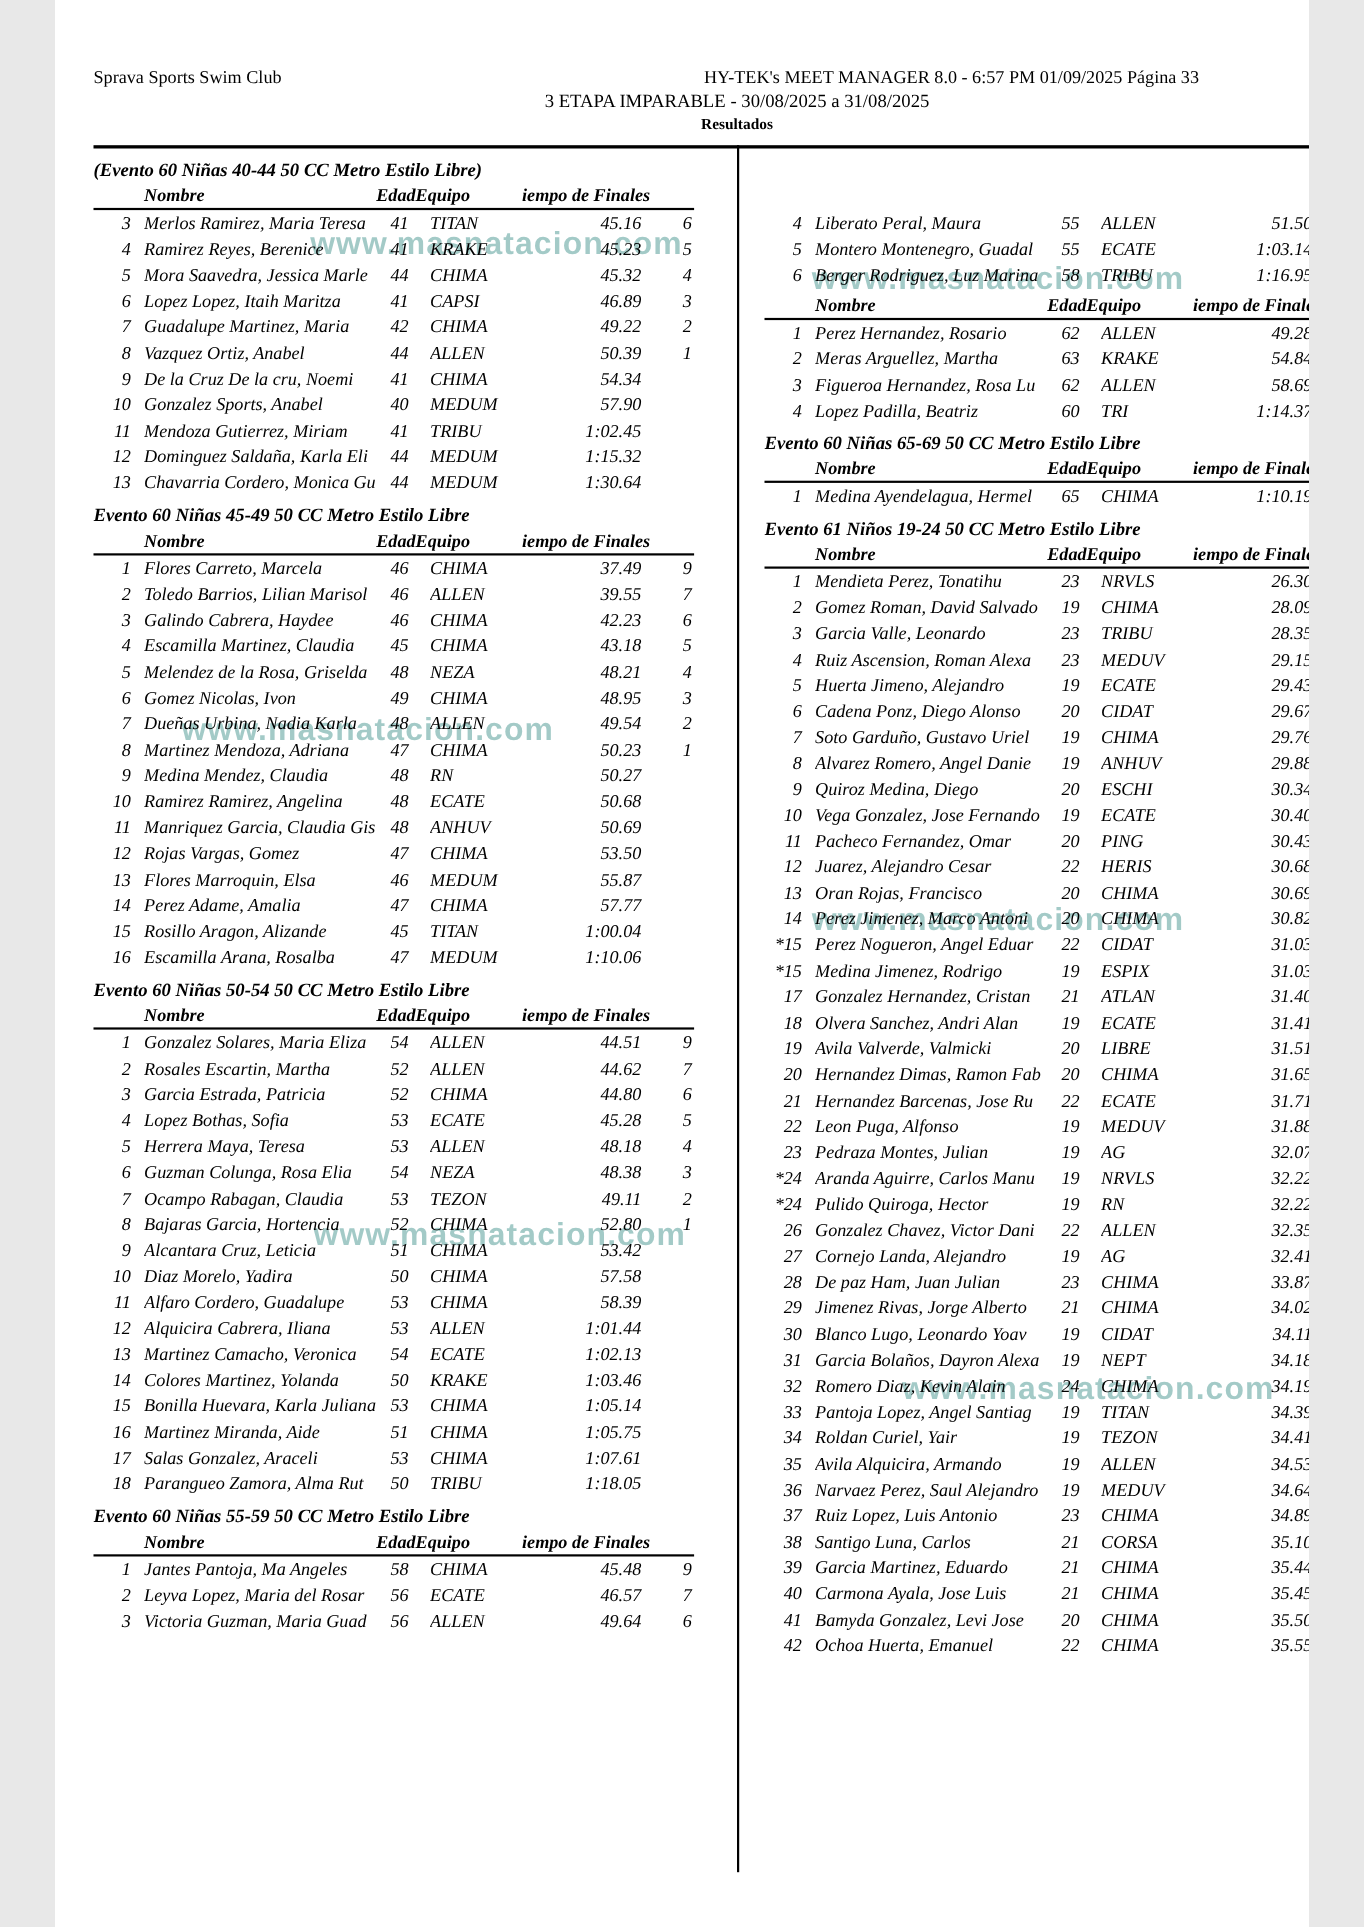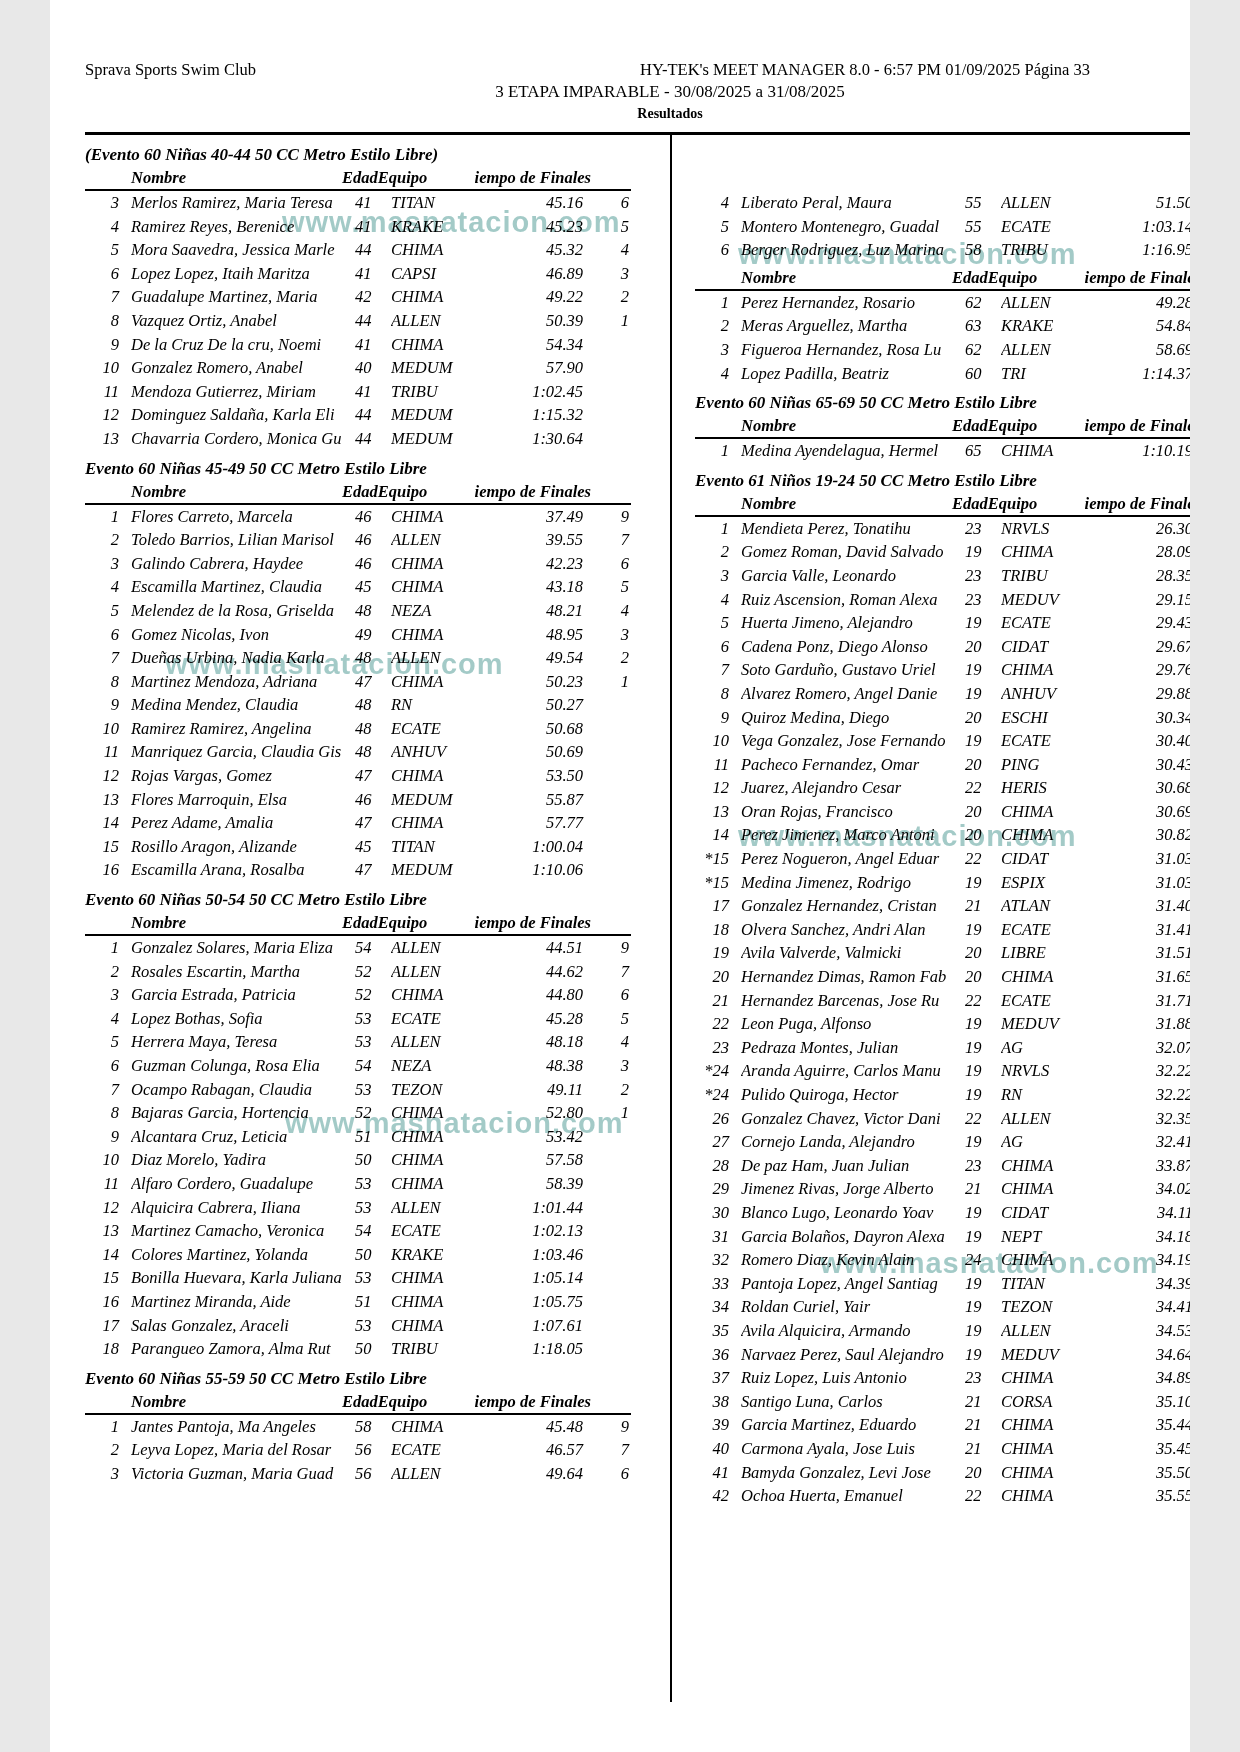--- a/index.html
+++ b/index.html
@@ -124,21 +124,21 @@
         <div class="row">
           <div class="c-rank">9</div>
           <div class="c-name">De la Cruz De la cru, Noemi</div>
           <div class="c-age">41</div>
           <div class="c-team">CHIMA</div>
           <div class="c-time">54.34</div>
           <div class="c-pts"></div>
         </div>
         <div class="row">
           <div class="c-rank">10</div>
-          <div class="c-name">Gonzalez Romero, Anabel</div>
+          <div class="c-name">Gonzalez Sports, Anabel</div>
           <div class="c-age">40</div>
           <div class="c-team">MEDUM</div>
           <div class="c-time">57.90</div>
           <div class="c-pts"></div>
         </div>
         <div class="row">
           <div class="c-rank">11</div>
           <div class="c-name">Mendoza Gutierrez, Miriam</div>
           <div class="c-age">41</div>
           <div class="c-team">TRIBU</div>

